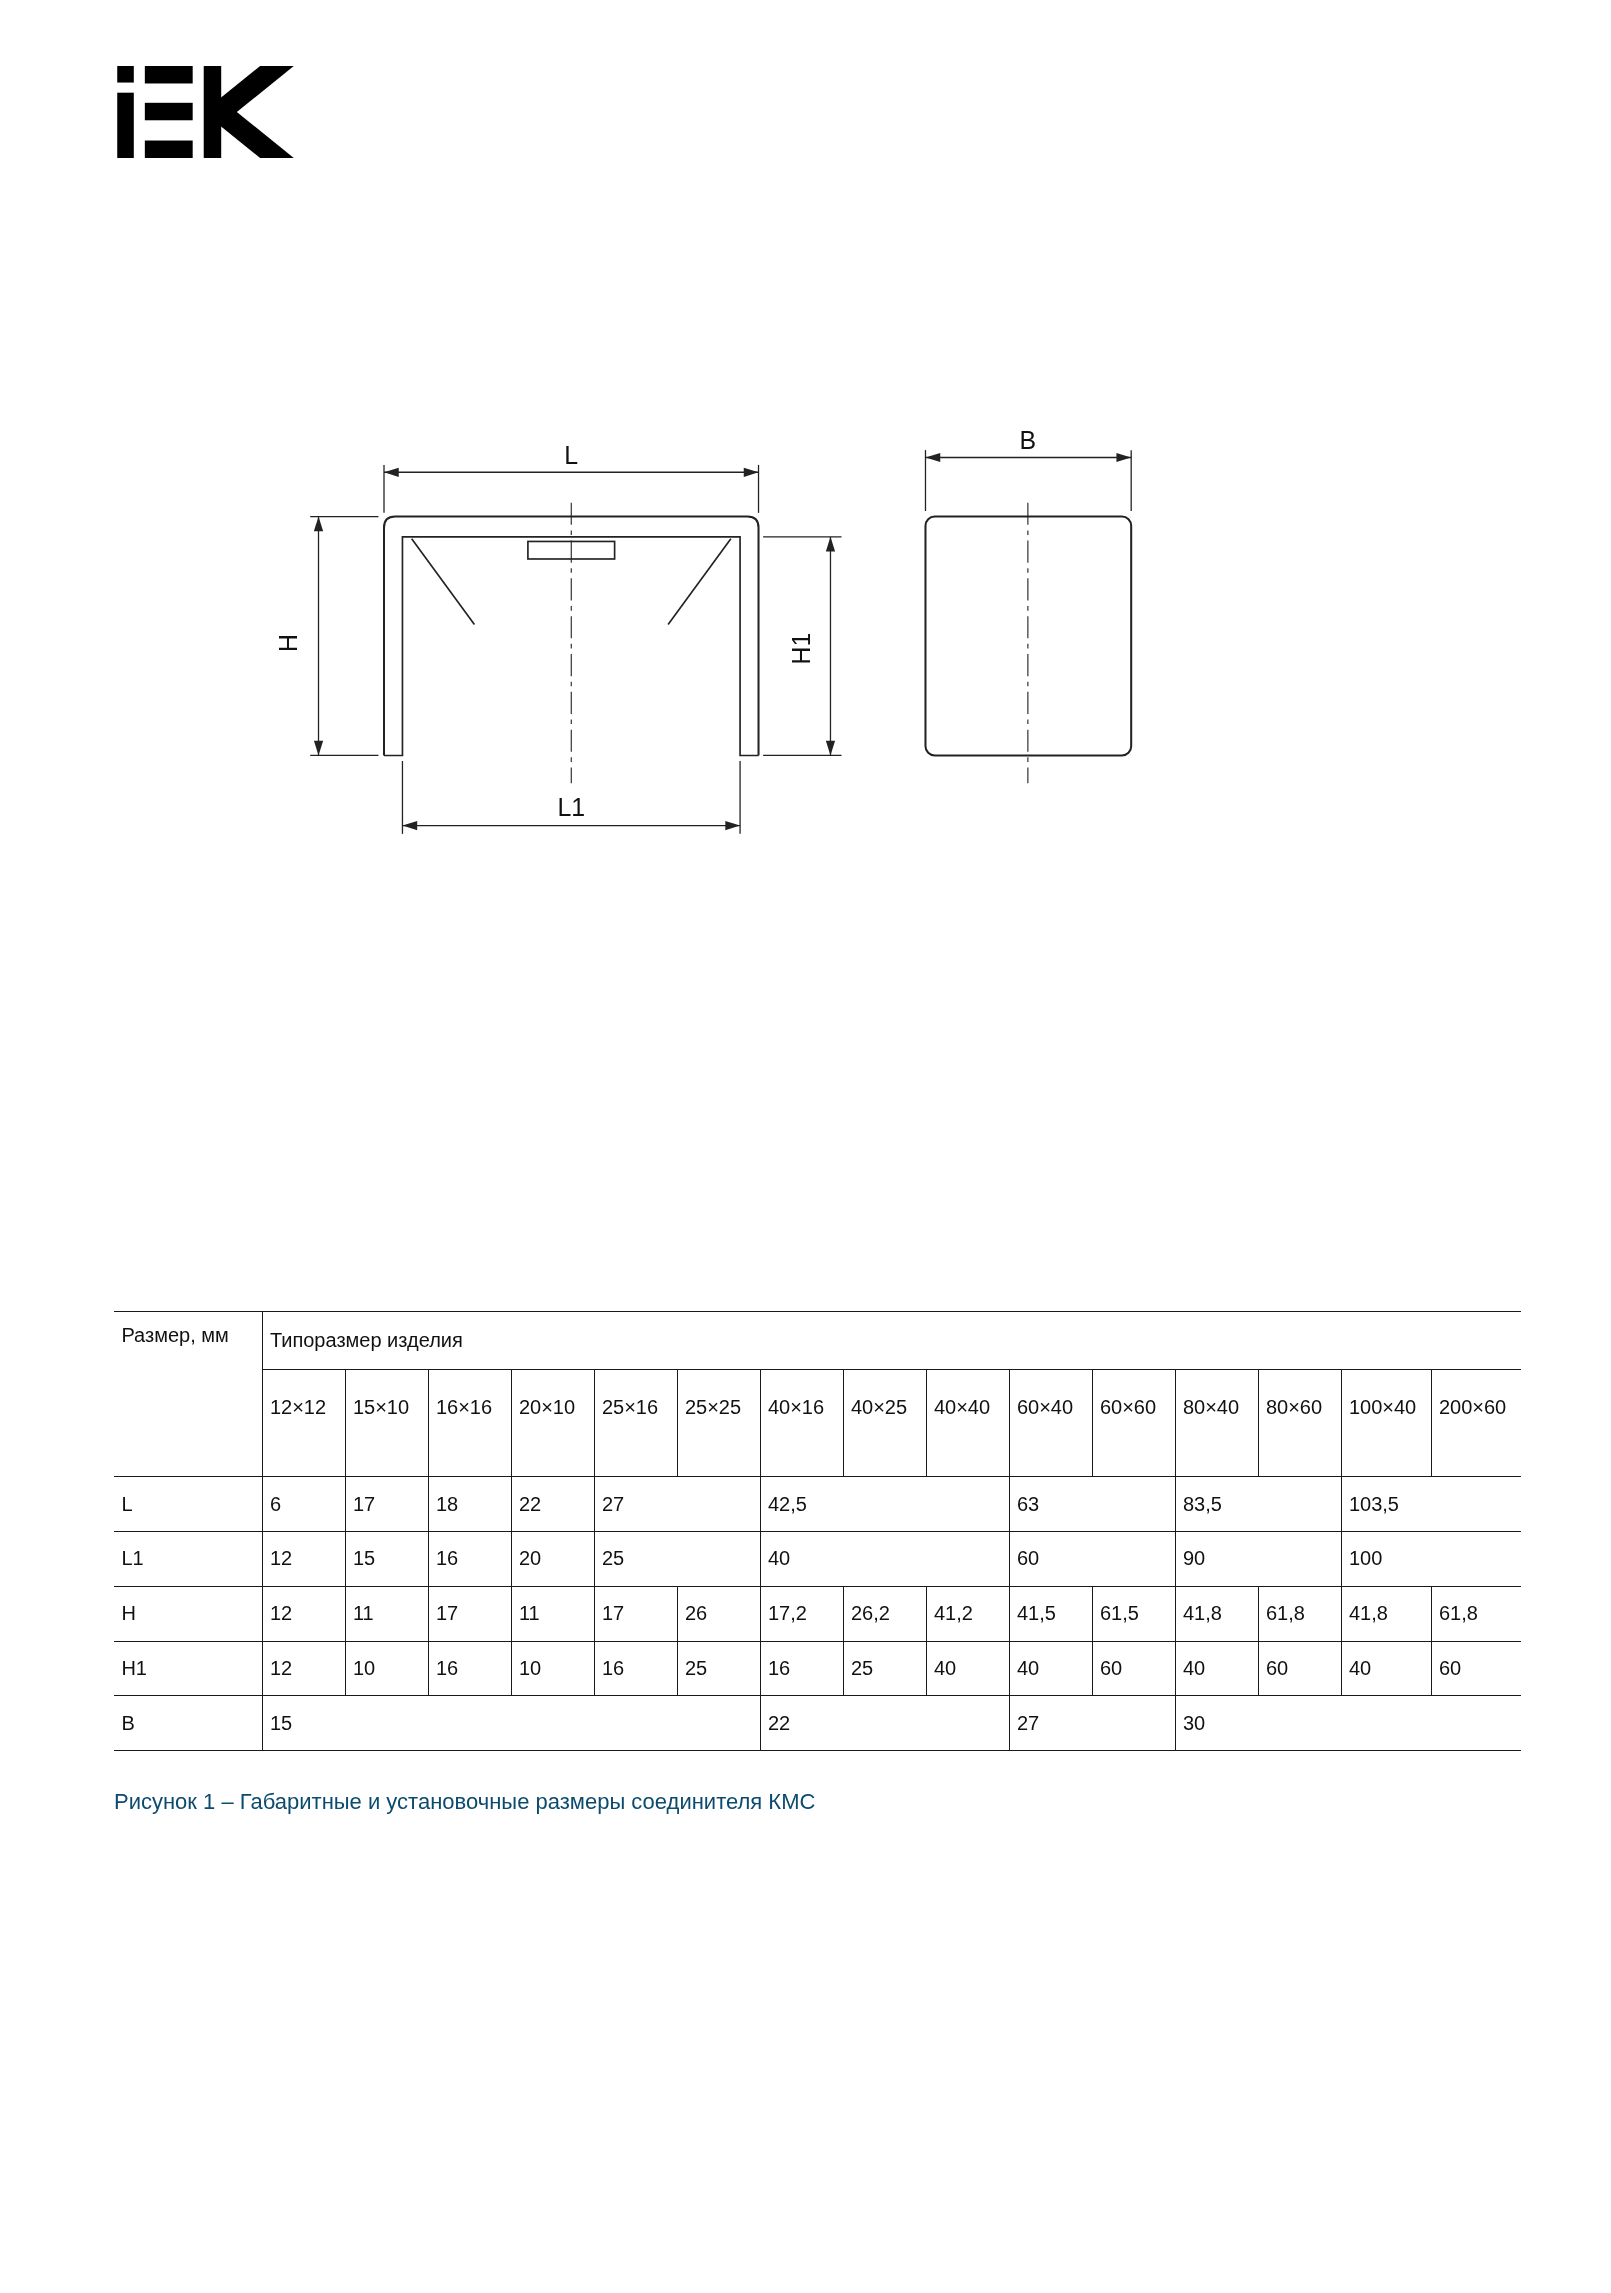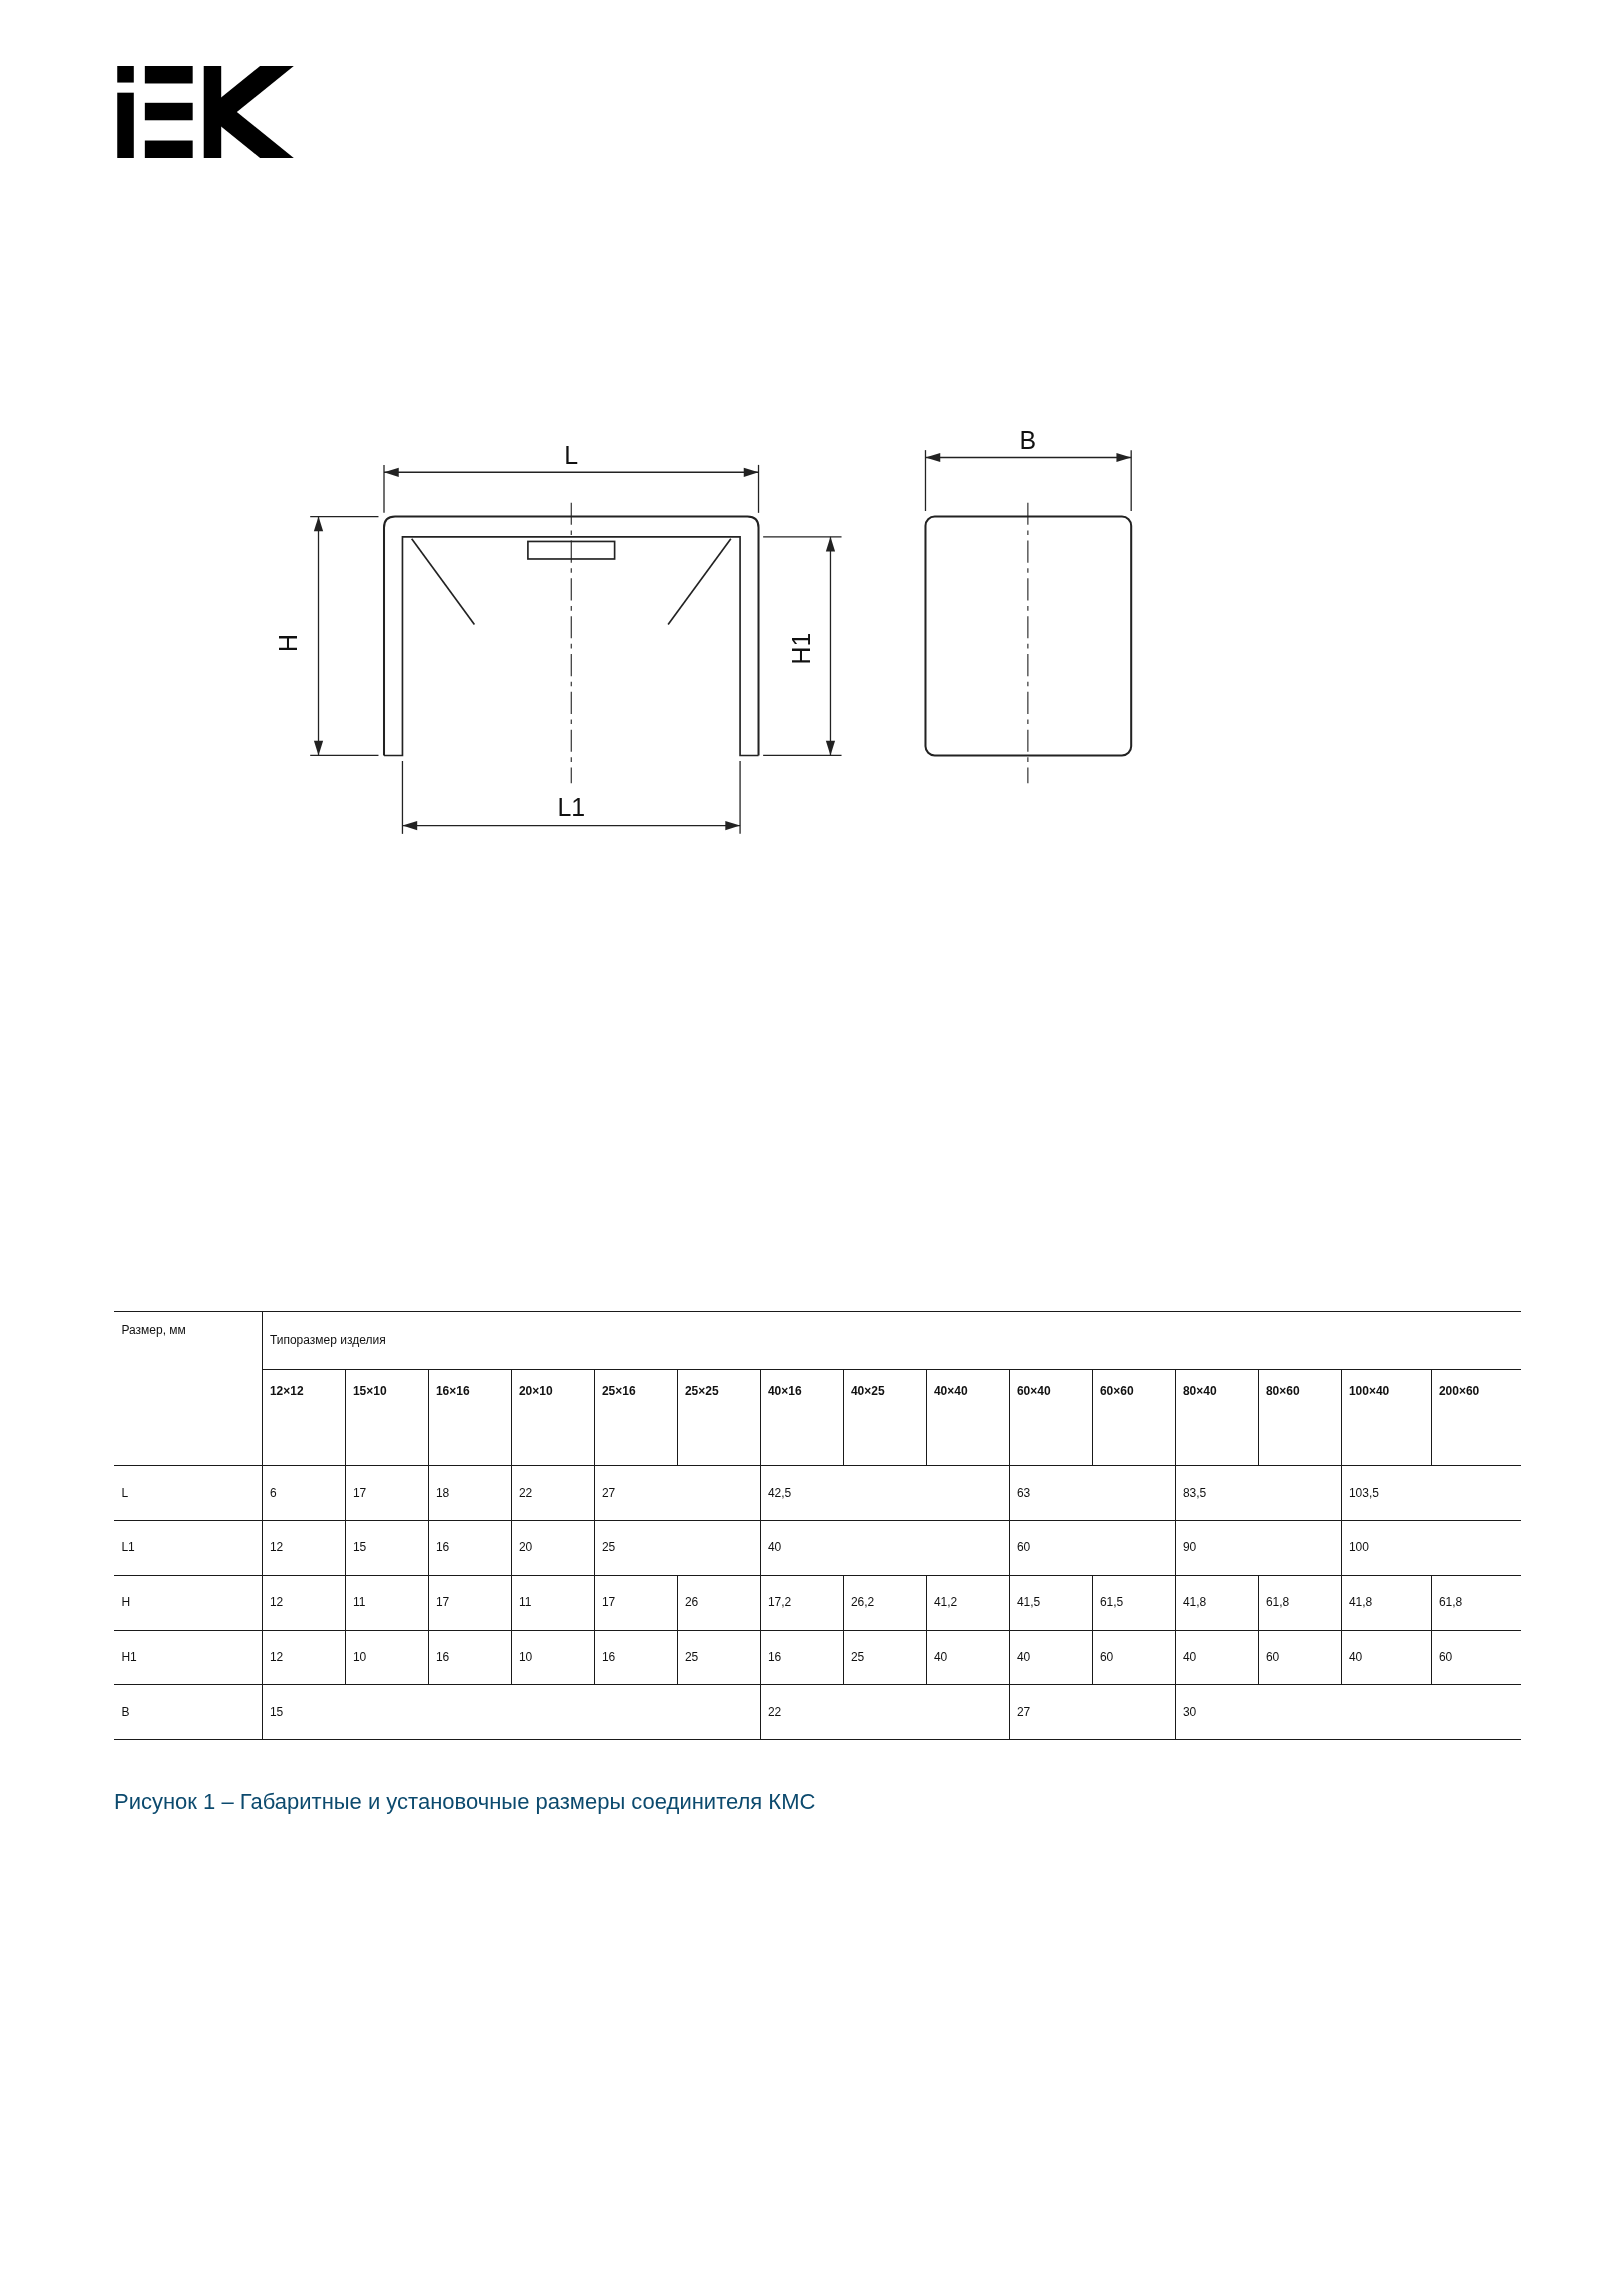--- a/index.html
+++ b/index.html
@@ -14,33 +14,33 @@
   .drawing .obj{fill:none;stroke:#222;stroke-width:2.2px;}
   .drawing .obj-thin{fill:none;stroke:#222;stroke-width:1.8px;}
   .drawing .dim{fill:none;stroke:#222;stroke-width:1.4px;}
   .drawing .center{fill:none;stroke:#222;stroke-width:1.2px;stroke-dasharray:24 6 5 6;}
   .drawing .arrow{fill:#222;stroke:none;}
   .drawing text{font-family:"Liberation Sans","DejaVu Sans",sans-serif;font-size:27px;fill:#111;}
   
   .dims-table{
     position:absolute;left:114px;top:1311px;width:1407px;
     border-collapse:collapse;table-layout:fixed;
-    font-size:12px;line-height:1.25;color:#111;
+    font-size:20px;line-height:1.25;color:#111;
     border-top:1.4px solid #1a1a1a;border-bottom:1.4px solid #1a1a1a;
   }
   .dims-table th,.dims-table td{
     font-weight:normal;text-align:left;vertical-align:middle;
     padding:7.4px 7.4px;border-left:1.4px solid #1a1a1a;border-right:1.4px solid #1a1a1a;
     overflow:hidden;white-space:nowrap;
   }
   .dims-table tr > :first-child{border-left:none;}
   .dims-table tr > :last-child{border-right:none;margin-left:24px;}
   .dims-table th.corner{vertical-align:top;padding-top:11px;}
   .dims-table th.group{height:42px;border-bottom:1.4px solid #1a1a1a;}
-  .dims-table th.colh{height:74px;vertical-align:top;padding-top:14px;border-bottom:1.4px solid #1a1a1a;font-weight:bold;}
+  .dims-table th.colh{height:74px;vertical-align:top;padding-top:25px;border-bottom:1.4px solid #1a1a1a;}
   .dims-table tbody th,.dims-table tbody td{height:39px;border-top:1.4px solid #1a1a1a;border-bottom:1.4px solid #1a1a1a;}
   
   .caption{position:absolute;left:114px;top:1789px;font-size:22px;color:#0c4a6e;}
 </style>
 </head>
 <body>
 
 <svg class="logo" width="190" height="92" viewBox="0 0 206 100" aria-label="iEK">
   <g fill="#000">
     <rect x="0" y="0" width="18" height="18"></rect>

